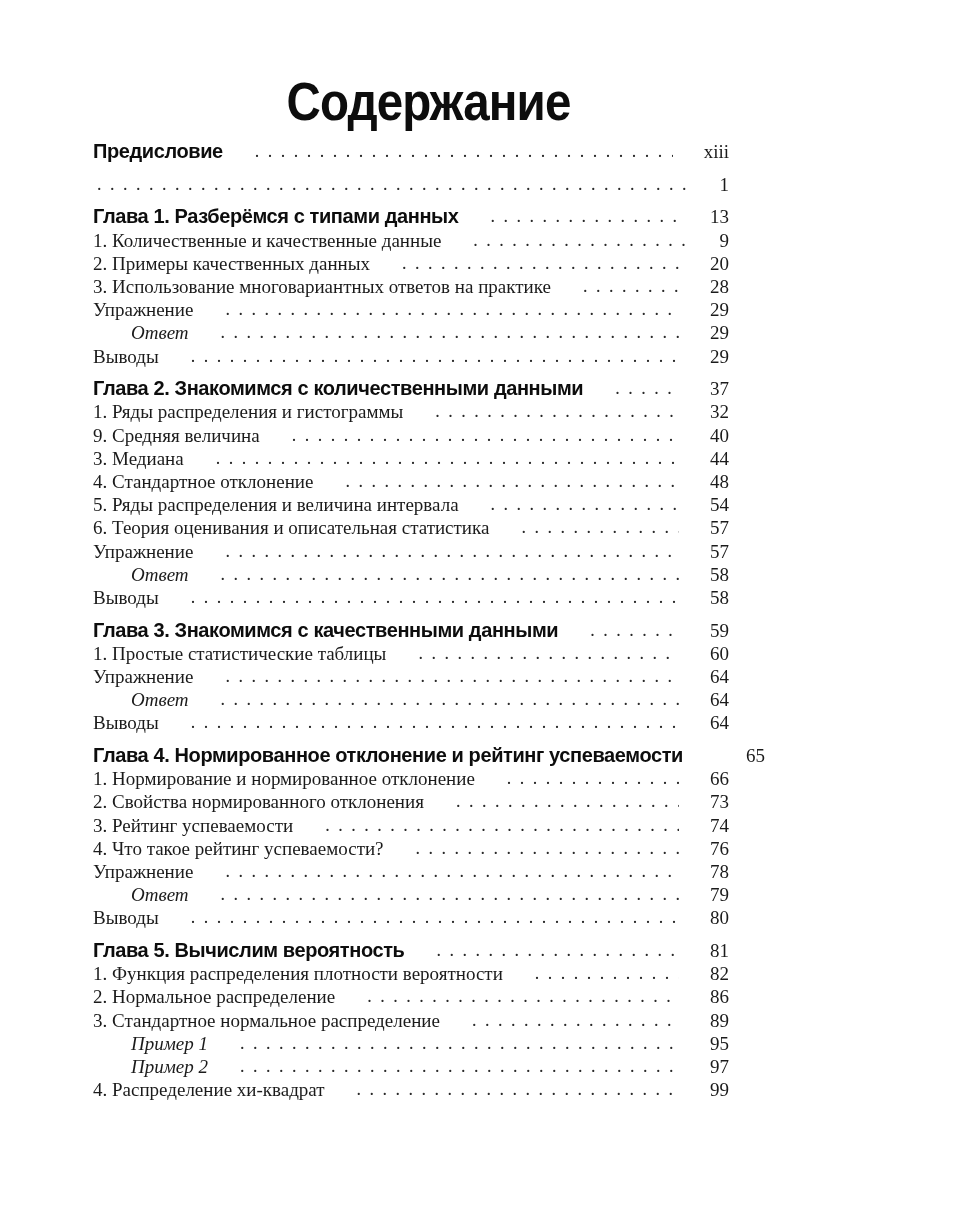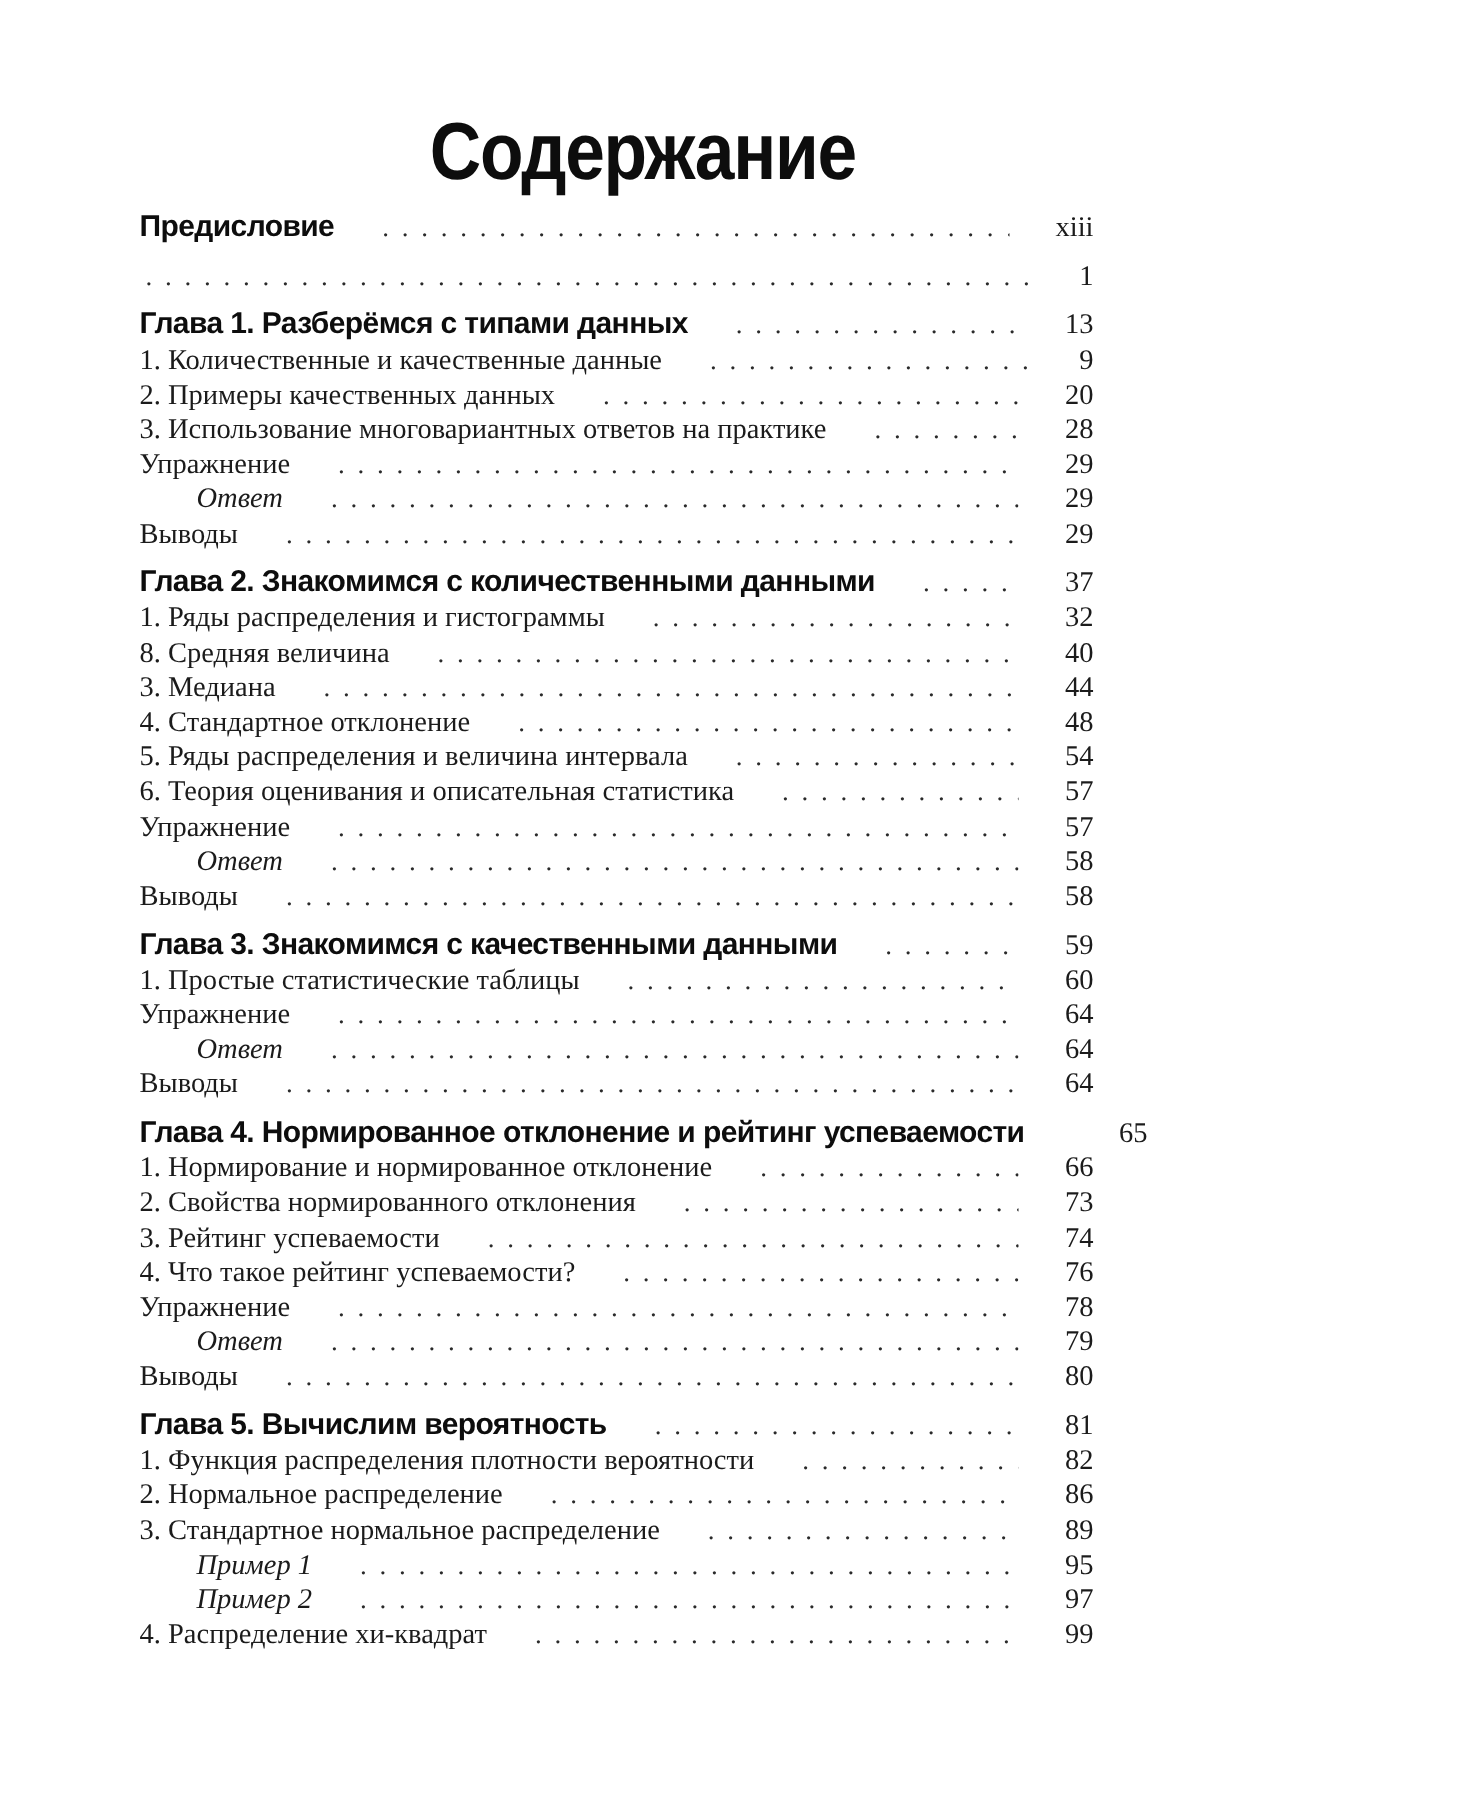--- a/index.html
+++ b/index.html
@@ -140,21 +140,21 @@
     <span class="pagenum">37</span>
   </div>
 
   <div class="row item">
     <span class="label">1. Ряды распределения и гистограммы</span>
     <span class="leader"> . . . . . . . . . . . . . . . . . . . . . . . . . . . . . . . . . . . . . . . . . . . . . . . . . . . . . . . . . . . . . . . . . . . . . . . . . . . . . . . . . . . . . . . . . . . . . . . . . . . . . . . . . . . . . . . . . . . . . . . .</span>
     <span class="pagenum">32</span>
   </div>
 
   <div class="row item">
-    <span class="label">8. Средняя величина</span>
+    <span class="label">9. Средняя величина</span>
     <span class="leader"> . . . . . . . . . . . . . . . . . . . . . . . . . . . . . . . . . . . . . . . . . . . . . . . . . . . . . . . . . . . . . . . . . . . . . . . . . . . . . . . . . . . . . . . . . . . . . . . . . . . . . . . . . . . . . . . . . . . . . . . .</span>
     <span class="pagenum">40</span>
   </div>
 
   <div class="row item">
     <span class="label">3. Медиана</span>
     <span class="leader"> . . . . . . . . . . . . . . . . . . . . . . . . . . . . . . . . . . . . . . . . . . . . . . . . . . . . . . . . . . . . . . . . . . . . . . . . . . . . . . . . . . . . . . . . . . . . . . . . . . . . . . . . . . . . . . . . . . . . . . . .</span>
     <span class="pagenum">44</span>
   </div>
 

